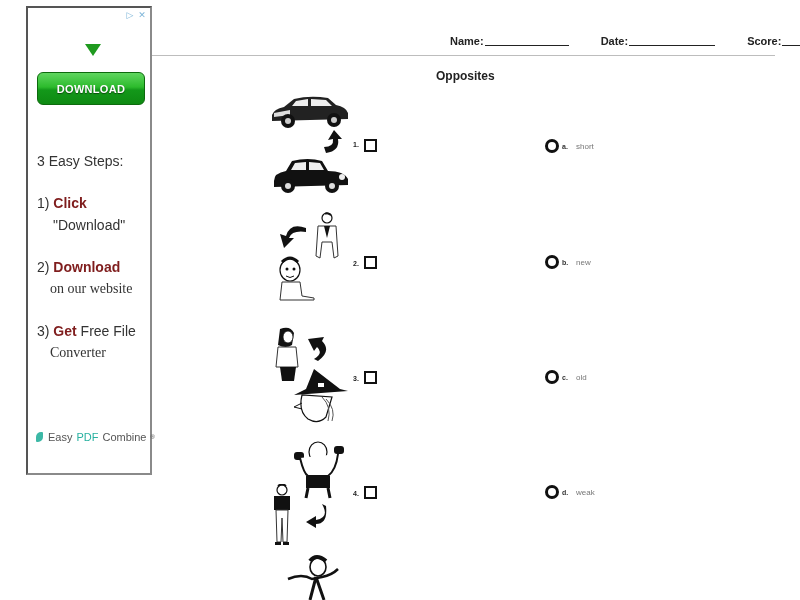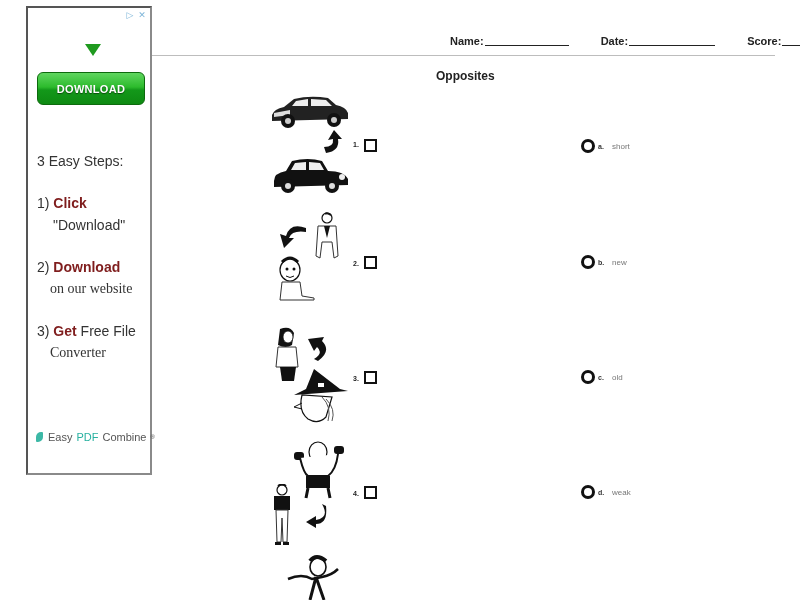--- a/index.html
+++ b/index.html
@@ -64,21 +64,21 @@
 
     
     .q { position: absolute; left: 270px; width: 120px; height: 110px; }
     .q .num { position: absolute; font-size: 7px; font-weight: bold; color: #222; }
     .q .box {
       position: absolute; width: 13px; height: 13px; border: 2.5px solid #111; background: #fff; cursor: pointer;
     }
     .pic { position: absolute; }
 
     
-    .opt { position: absolute; left: 545px; display: flex; align-items: center; margin-left: 36px; }
+    .opt { position: absolute; left: 545px; display: flex; align-items: center; }
     .opt .radio {
       width: 14px; height: 14px; border: 3px solid #111; border-radius: 50%; background: #fff; cursor: pointer;
     }
     .opt .letter { font-size: 7px; font-weight: bold; color: #333; margin-left: 3px; width: 14px; }
     .opt .word { font-size: 8px; color: #777; margin-left: 0px; }
   </style>
 </head>
 <body>
 
 <div class="ad">

